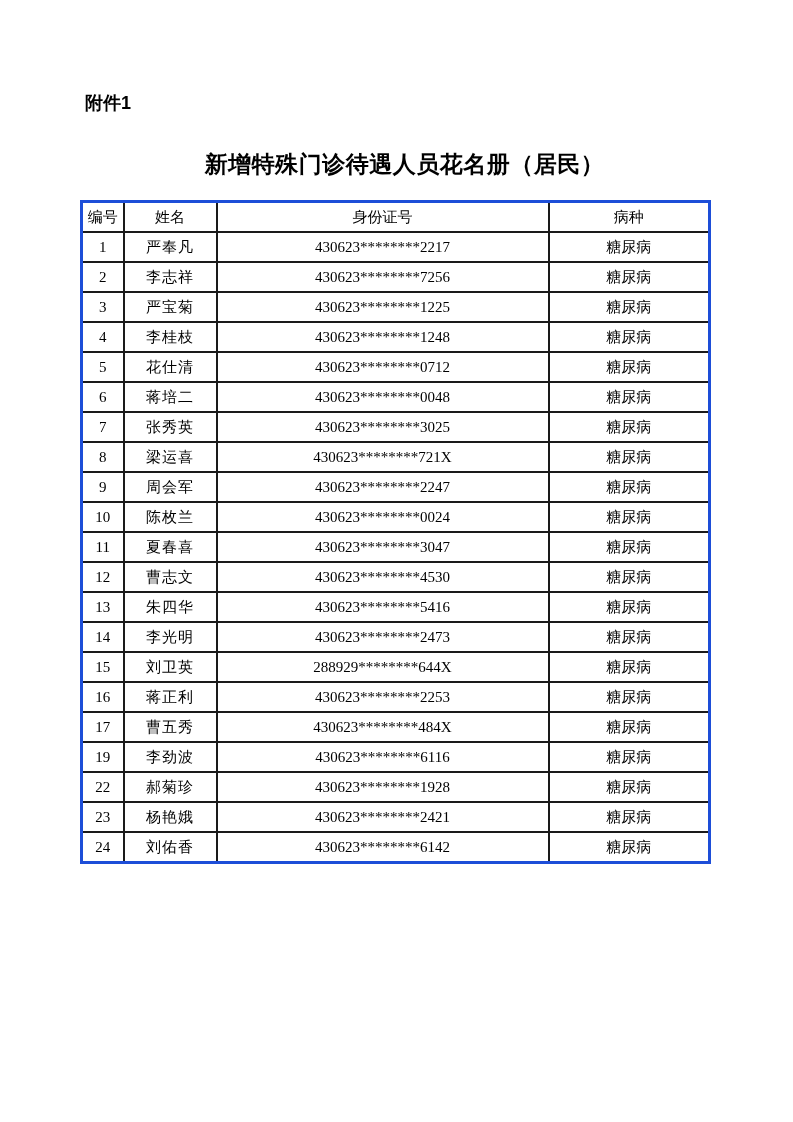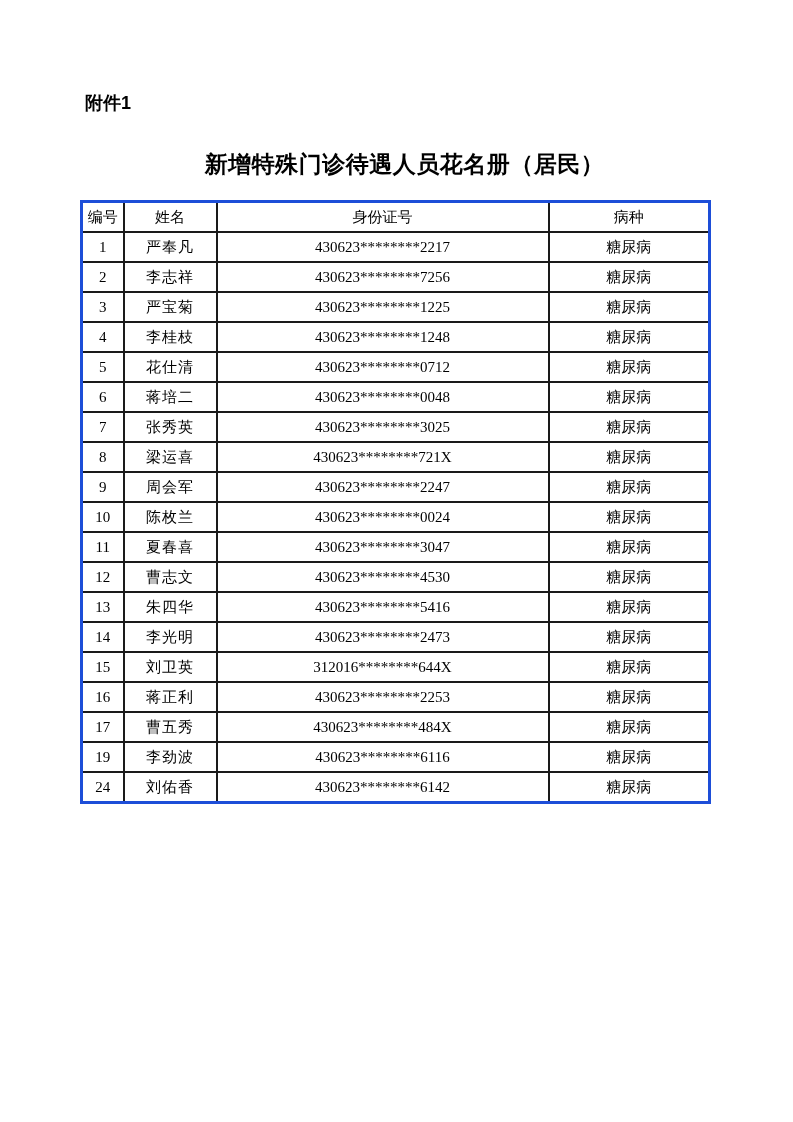--- a/index.html
+++ b/index.html
@@ -168,21 +168,21 @@
         </tr>
         <tr>
           <td class="cell-no">14</td>
           <td class="cell-name">李光明</td>
           <td class="cell-id_number">430623********2473</td>
           <td class="cell-disease">糖尿病</td>
         </tr>
         <tr>
           <td class="cell-no">15</td>
           <td class="cell-name">刘卫英</td>
-          <td class="cell-id_number">312016********644X</td>
+          <td class="cell-id_number">288929********644X</td>
           <td class="cell-disease">糖尿病</td>
         </tr>
         <tr>
           <td class="cell-no">16</td>
           <td class="cell-name">蒋正利</td>
           <td class="cell-id_number">430623********2253</td>
           <td class="cell-disease">糖尿病</td>
         </tr>
         <tr>
           <td class="cell-no">17</td>
@@ -190,20 +190,32 @@
           <td class="cell-id_number">430623********484X</td>
           <td class="cell-disease">糖尿病</td>
         </tr>
         <tr>
           <td class="cell-no">19</td>
           <td class="cell-name">李劲波</td>
           <td class="cell-id_number">430623********6116</td>
           <td class="cell-disease">糖尿病</td>
         </tr>
         <tr>
+          <td class="cell-no">22</td>
+          <td class="cell-name">郝菊珍</td>
+          <td class="cell-id_number">430623********1928</td>
+          <td class="cell-disease">糖尿病</td>
+        </tr>
+        <tr>
+          <td class="cell-no">23</td>
+          <td class="cell-name">杨艳娥</td>
+          <td class="cell-id_number">430623********2421</td>
+          <td class="cell-disease">糖尿病</td>
+        </tr>
+        <tr>
           <td class="cell-no">24</td>
           <td class="cell-name">刘佑香</td>
           <td class="cell-id_number">430623********6142</td>
           <td class="cell-disease">糖尿病</td>
         </tr>
       </tbody>
   </table>
 
 </div>
 

